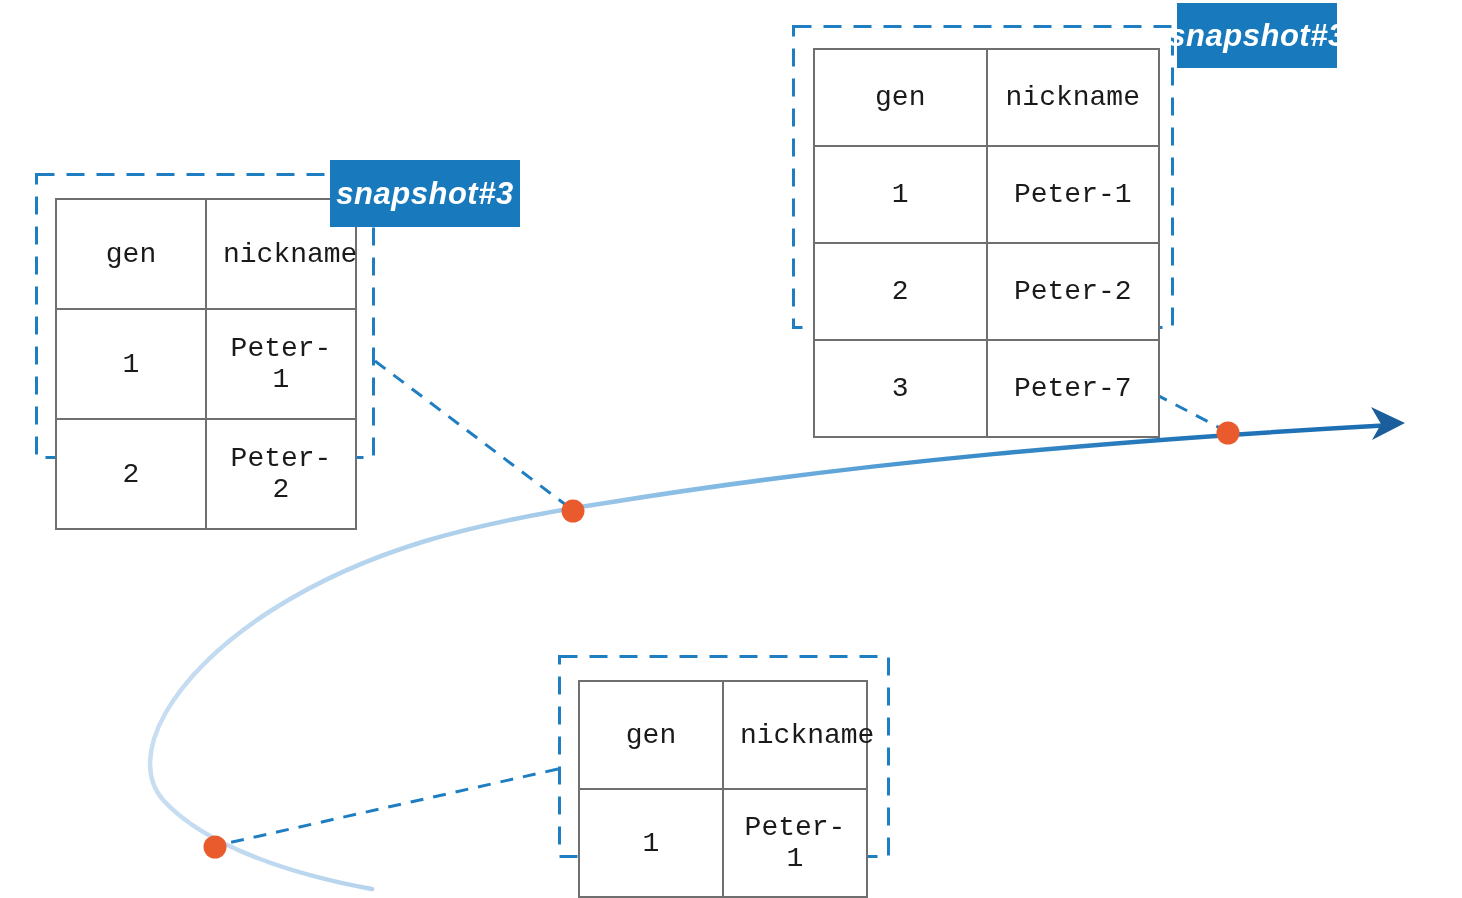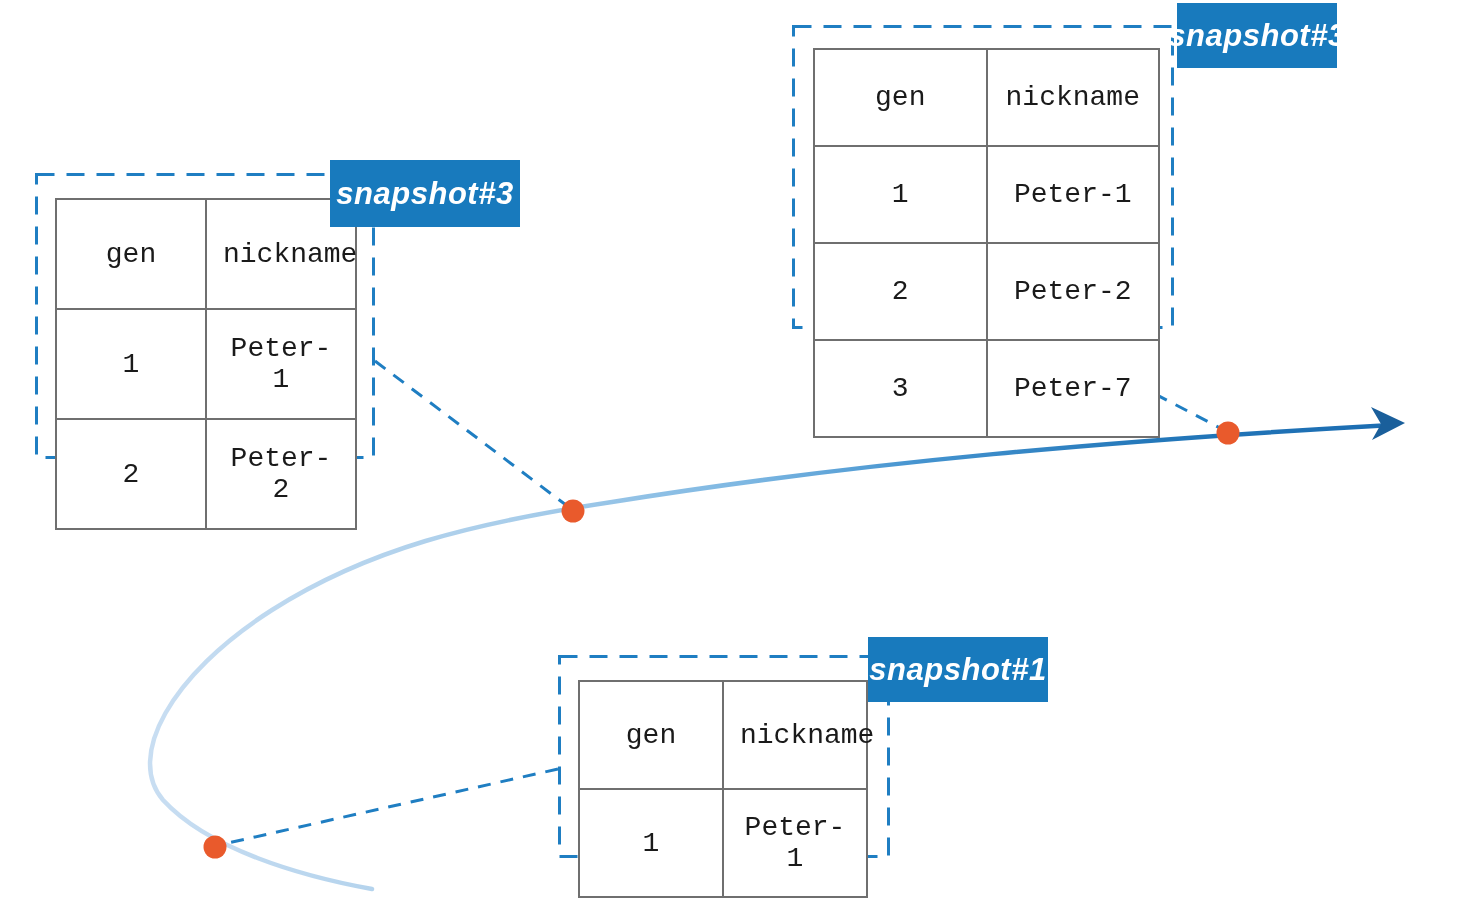--- a/index.html
+++ b/index.html
@@ -166,15 +166,14 @@
     <tbody>
       <tr>
         <td>1</td>
         <td>Peter-1</td>
       </tr>
     </tbody>
   </table>
 
   <div class="lbl lbl-s2">snapshot#3</div>
   <div class="lbl lbl-s3">snapshot#3</div>
-  <div class="lbl lbl-s1">snapshot#1</div>
 
 </div>
 
 </body></html>

